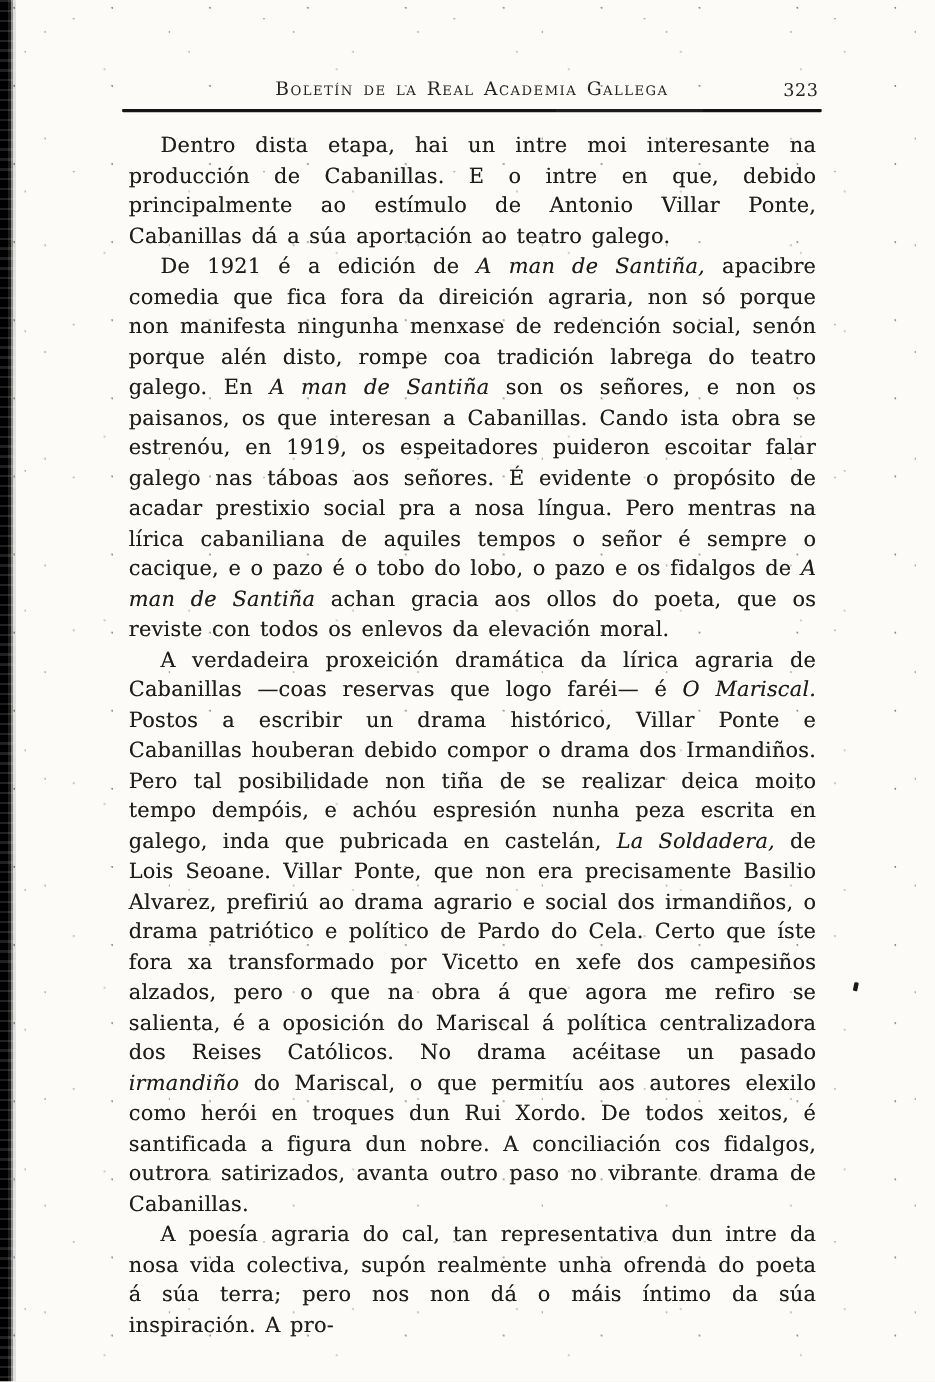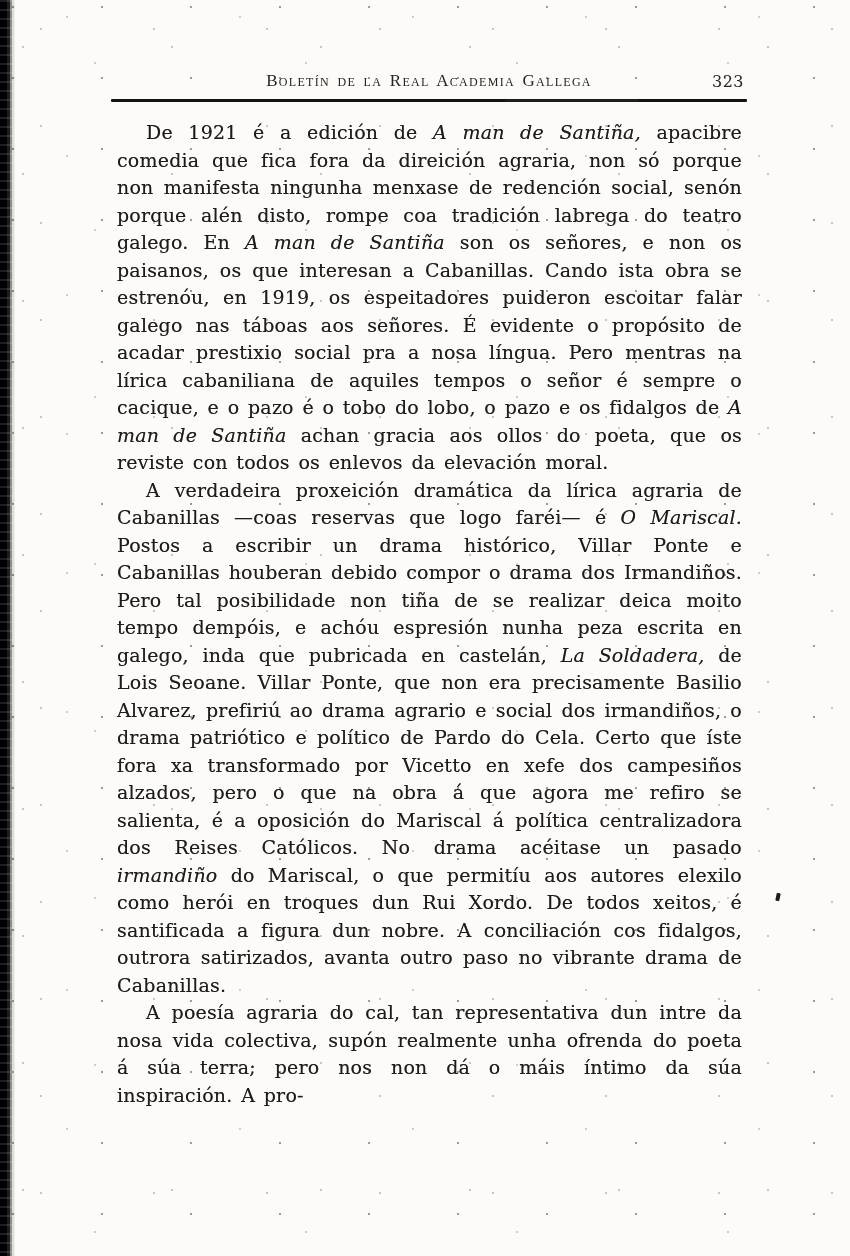--- a/index.html
+++ b/index.html
@@ -43,21 +43,20 @@
   .header{
     position:absolute;top:71px;left:112px;width:634px;height:24px;
     text-align:center;
   }
   .journal{
     font-variant:small-caps;
     font-size:17px;
     letter-spacing:1.3px;
     word-spacing:2px;
     color:#262420;
-    font-family:Liberation Serif, serif;
   }
   .pagenum{
     position:absolute;right:2px;top:1px;
     font-size:16px;
     letter-spacing:.5px;
     color:#262420;
     margin-left:40px;
   }
   .rule{
     position:absolute;top:99px;left:111px;width:636px;height:3px;
@@ -89,20 +88,21 @@
   <div class="gutter"></div>
 
   <div class="header">
     <span class="journal">Boletín de la Real Academia Gallega</span>
     <span class="pagenum">323</span>
   </div>
 
   <div class="rule"></div>
 
   <div class="body">
+      <p class="indent"><span>Dentro dista etapa, hai un intre moi interesante na producción de Cabanillas. E o intre en que, debido principalmente ao estímulo de Antonio Villar Ponte, Cabanillas dá a súa aportación ao teatro galego.</span></p>
       <p class="indent"><span>De 1921 é a edición de </span><span class="it">A man de Santiña,</span><span> apacibre comedia que fica fora da direición agraria, non só porque non manifesta ningunha menxase de redención social, senón porque alén disto, rompe coa tradición labrega do teatro galego. En </span><span class="it">A man de Santiña</span><span> son os señores, e non os paisanos, os que interesan a Cabanillas. Cando ista obra se estrenóu, en 1919, os espeitadores puideron escoitar falar galego nas táboas aos señores. É evidente o propósito de acadar prestixio social pra a nosa língua. Pero mentras na lírica cabaniliana de aquiles tempos o señor é sempre o cacique, e o pazo é o tobo do lobo, o pazo e os fidalgos de </span><span class="it">A man de Santiña</span><span> achan gracia aos ollos do poeta, que os reviste con todos os enlevos da elevación moral.</span></p>
       <p class="indent"><span>A verdadeira proxeición dramática da lírica agraria de Cabanillas —coas reservas que logo faréi— é </span><span class="it">O Mariscal.</span><span> Postos a escribir un drama histórico, Villar Ponte e Cabanillas houberan debido compor o drama dos Irmandiños. Pero tal posibilidade non tiña de se realizar deica moito tempo dempóis, e achóu espresión nunha peza escrita en galego, inda que pubricada en castelán, </span><span class="it">La Soldadera,</span><span> de Lois Seoane. Villar Ponte, que non era precisamente Basilio Alvarez, prefiriú ao drama agrario e social dos irmandiños, o drama patriótico e político de Pardo do Cela. Certo que íste fora xa transformado por Vicetto en xefe dos campesiños alzados, pero o que na obra á que agora me refiro se salienta, é a oposición do Mariscal á política centralizadora dos Reises Católicos. No drama acéitase un pasado </span><span class="it">irmandiño</span><span> do Mariscal, o que permitíu aos autores elexilo como herói en troques dun Rui Xordo. De todos xeitos, é santificada a figura dun nobre. A conciliación cos fidalgos, outrora satirizados, avanta outro paso no vibrante drama de Cabanillas.</span></p>
       <p class="indent"><span>A poesía agraria do cal, tan representativa dun intre da nosa vida colectiva, supón realmente unha ofrenda do poeta á súa terra; pero nos non dá o máis íntimo da súa inspiración. A pro-</span></p>
     </div>
 
   <div class="ink-speck"></div>
 
 </div>
 
 </body></html>

